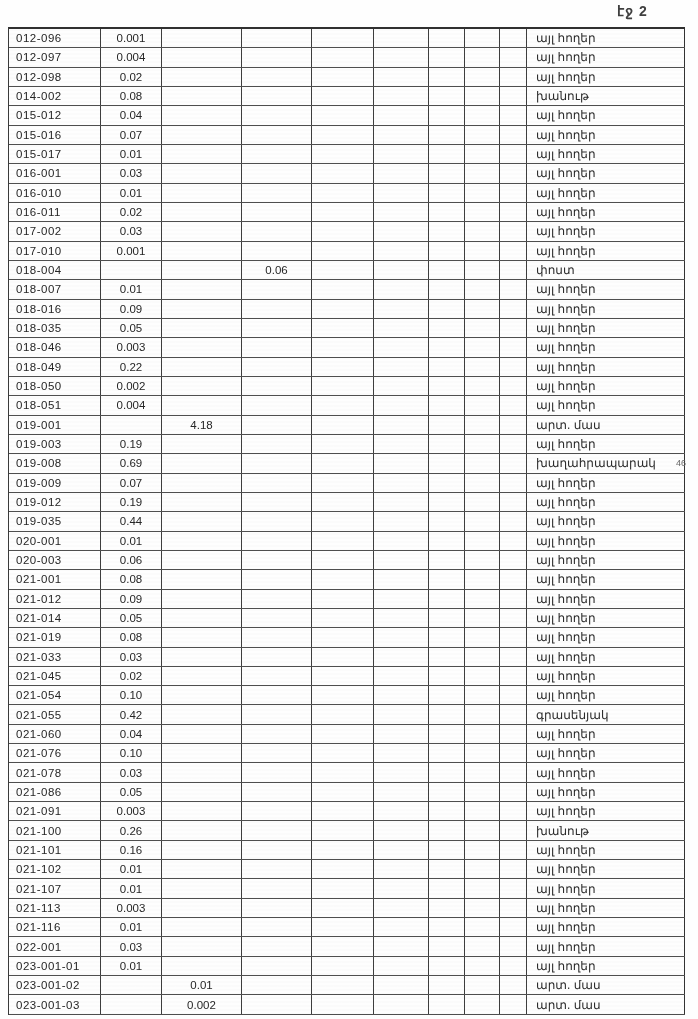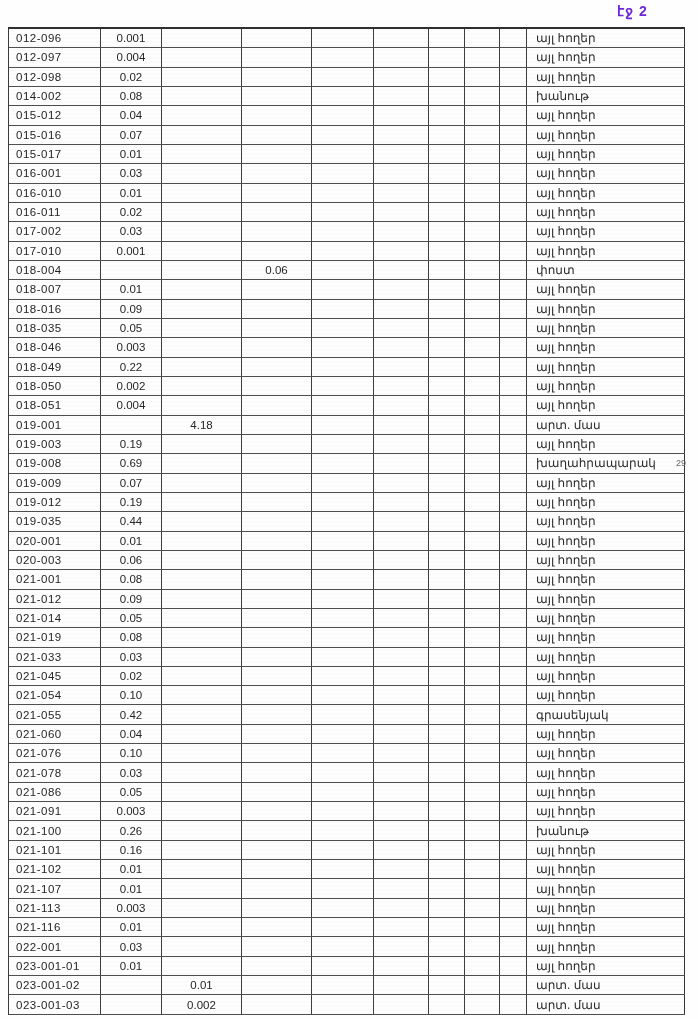--- a/index.html
+++ b/index.html
@@ -4,21 +4,21 @@
 <style>
   html,body{margin:0;padding:0;}
   body{
     width:698px;height:1019px;position:relative;overflow:hidden;
     background:#fefefe;color:#222;
     font-family:"Liberation Sans", sans-serif;
     -webkit-font-smoothing:none;
   }
   .page-label{
     position:absolute;top:3px;left:617px;
-    font-size:14px;font-weight:bold;color:#6d28d9;letter-spacing:1px;
+    font-size:14px;font-weight:bold;color:#404040;letter-spacing:1px;
   }
   .scan-table{
     position:absolute;left:8px;top:27px;width:677px;height:988px;
     display:flex;flex-direction:column;
     border-top:2px solid #303030;
     border-left:1px solid #3a3a3a;
     box-sizing:border-box;
   }
   .t-row{
     flex:1;display:flex;min-height:0;
@@ -714,13 +714,13 @@
     <div class="cell c-4"></div>
     <div class="cell c-5"></div>
     <div class="cell c-6"></div>
     <div class="cell c-7"></div>
     <div class="cell c-8"></div>
     <div class="cell c-9"></div>
     <div class="cell c-label">արտ. մաս</div>
   </div>
 </div>
 
-<div class="stray-mark">29</div>
+<div class="stray-mark">46</div>
 
 </body></html>

